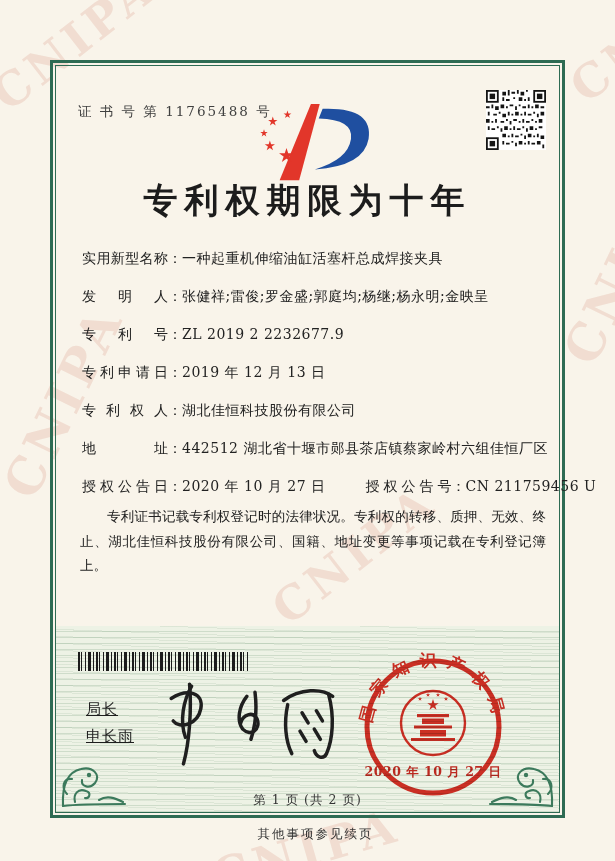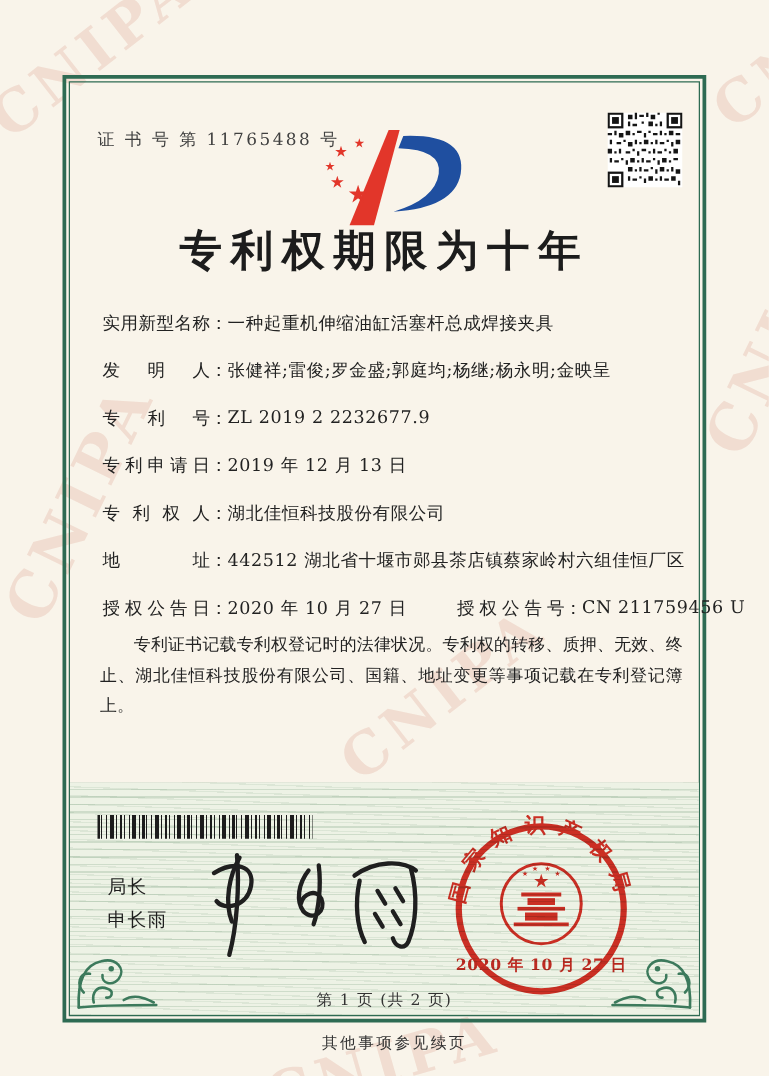--- a/index.html
+++ b/index.html
@@ -85,21 +85,21 @@
     background:
       repeating-linear-gradient(90deg,
         #1c1c1c 0 2px, transparent 2px 3px,
         #1c1c1c 3px 4px, transparent 4px 7px,
         #1c1c1c 7px 8px, transparent 8px 10px,
         #1c1c1c 10px 13px, transparent 13px 15px,
         #1c1c1c 15px 16px, transparent 16px 18px);
   }
   
   .signer { position: absolute; left: 30px; top: 634px; font-size: 15px; color:#1e1e1e; }
-  .signer div { margin-bottom: 8px; letter-spacing: 1px; }
+  .signer div { margin-bottom: 8px; letter-spacing: 1px; text-decoration: underline; }
   .signature { position: absolute; left: 94px; top: 612px; width: 210px; height: 92px; }
   
   .seal { position: absolute; left: 302px; top: 586px; width: 150px; height: 150px;
           mix-blend-mode: multiply; opacity: 0.95; }
   
   .page-indicator {
     position: absolute; left: 0; right: 0; top: 726px;
     text-align: center; font-size: 12.5px; letter-spacing: 1px; color:#333;
   }
   .continuation-note {

